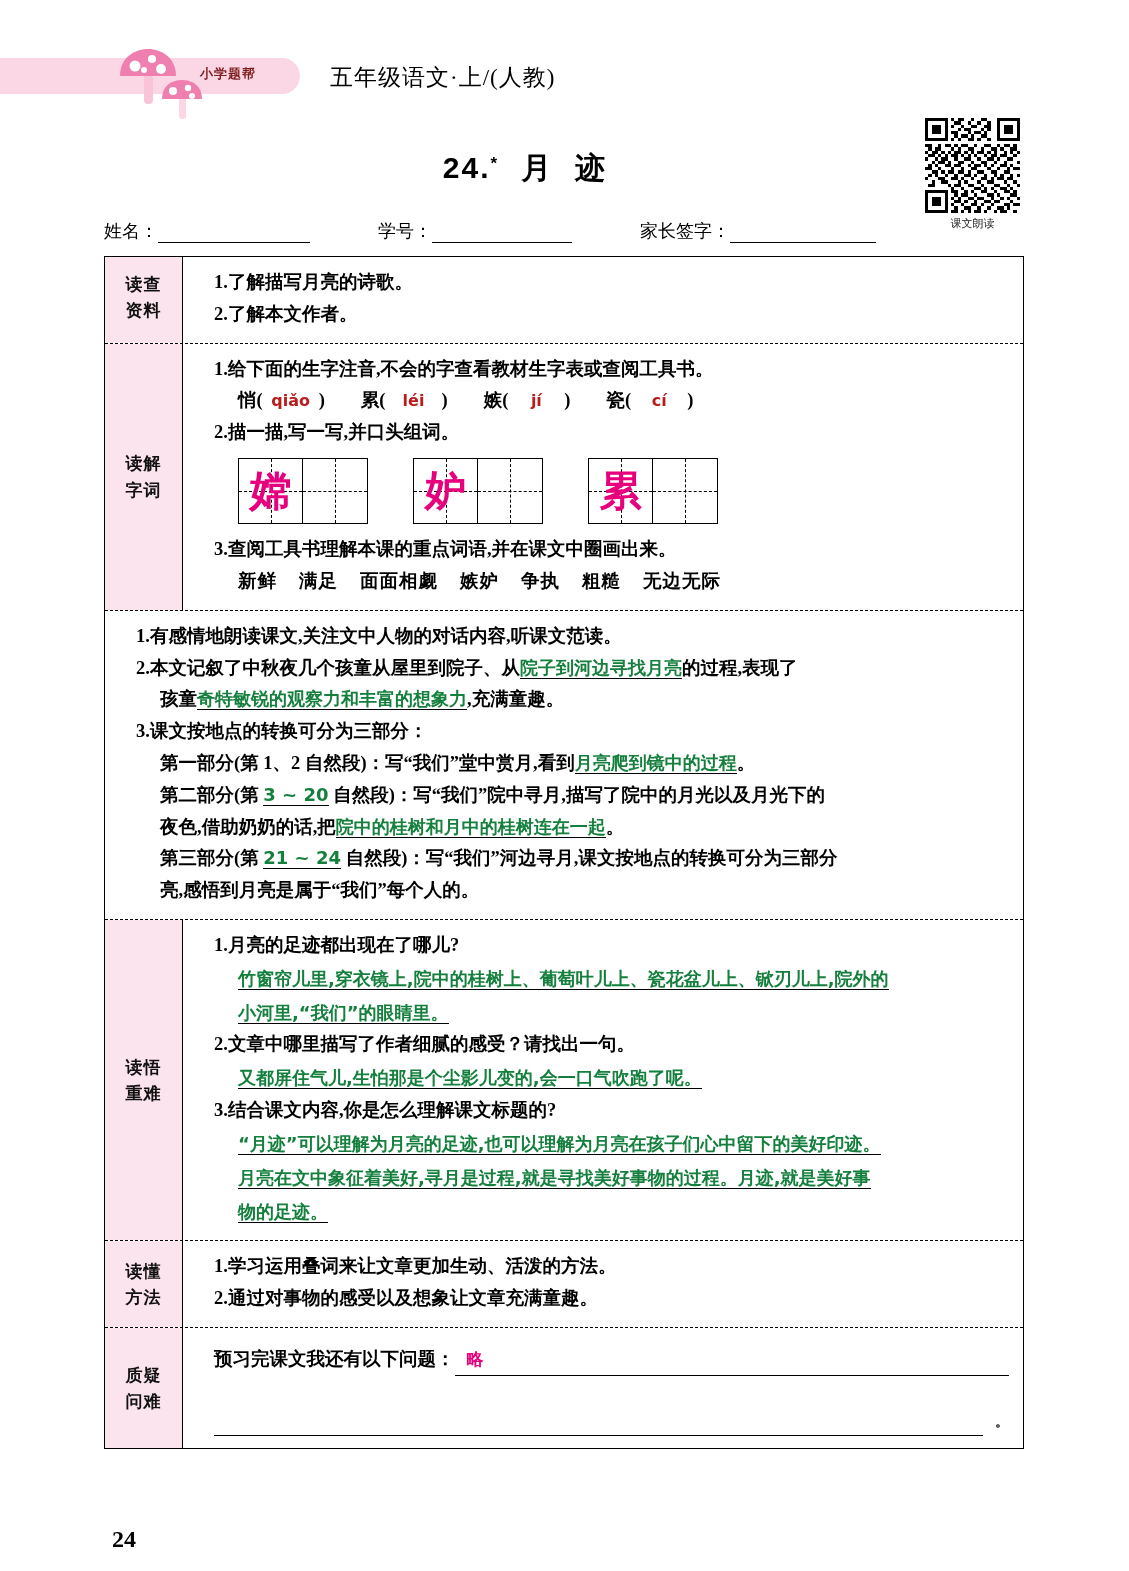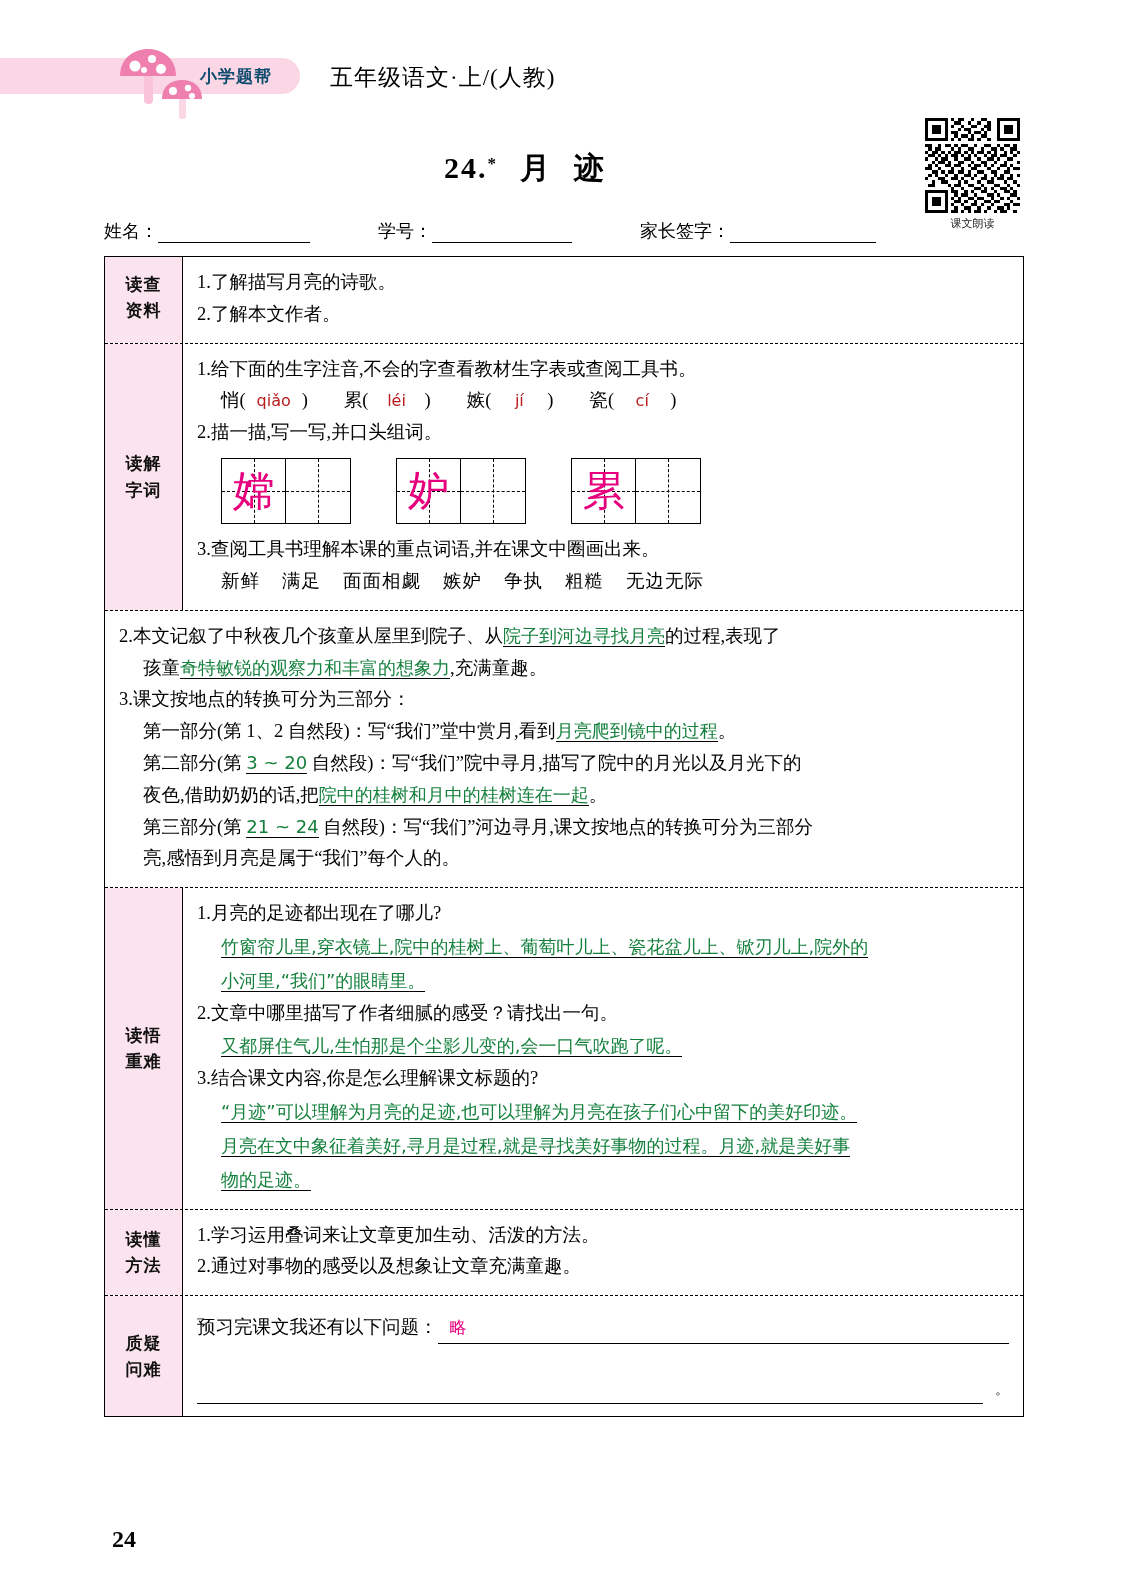--- a/index.html
+++ b/index.html
@@ -26,23 +26,23 @@
   .brand-pill {
     position: absolute;
     left: 0; top: 18px;
     width: 300px; height: 36px;
     background: #fbd7e6;
     border-radius: 0 18px 18px 0;
   }
   .brand-text {
     position: absolute;
     left: 200px; top: 25px;
-    font-size: 17px;
+    font-size: 13px;
     font-weight: bold;
-    color: #0c4a6e;
+    color: #7f1d1d;
     letter-spacing: 1px;
     font-family: "DejaVu Sans", sans-serif;
     text-align: right;
   }
   .mushroom-big {
     position: absolute;
     left: 118px; top: 8px;
     width: 60px; height: 58px;
   }
   .mushroom-small {
@@ -60,21 +60,21 @@
 
   
   .lesson-title {
     position: absolute;
     left: 0; top: 148px;
     width: 1050px;
     text-align: center;
     font-size: 30px;
     font-weight: bold;
     letter-spacing: 2px;
-    font-family: Liberation Serif, serif;
+    font-family: Liberation Sans, sans-serif;
   }
   .lesson-title .star {
     font-size: 17px;
     vertical-align: 9px;
   }
   .lesson-title .gap { display: inline-block; width: 22px; }
 
   
   .qr-wrap {
     position: absolute;
@@ -144,24 +144,25 @@
     font-size: 17px;
     font-weight: bold;
     font-family: "DejaVu Sans", sans-serif;
     letter-spacing: 1px;
     line-height: 1.55;
     color: #111;
   }
   .rowlabel.center { justify-content: center; padding-top: 0; }
   .rowbody {
     flex: 1;
-    padding: 10px 14px 12px 14px;
+    padding: 10px 14px 12px 31px;
     box-sizing: border-box;
     font-size: 18.5px;
     line-height: 1.72;
+    font-weight: bold;
   }
 
   .item { white-space: nowrap; }
   .item-indent { padding-left: 24px; }
   .pink-ul {
     color: #15803d;
     font-family: "DejaVu Sans", sans-serif;
     font-size: 18px;
     border-bottom: 1.3px solid #000;
     margin-top: 38px;
@@ -639,20 +640,21 @@
 
       <div class="item">3.查阅工具书理解本课的重点词语,并在课文中圈画出来。</div>
       <div class="words-line">
         <span>新鲜</span><span>满足</span><span>面面相觑</span><span>嫉妒</span><span>争执</span><span>粗糙</span><span>无边无际</span>
       </div>
     </div>
   </div>
 
   <div class="row">
     <div class="rowbody">
+      <div class="item">1.有感情地朗读课文,关注文中人物的对话内容,听课文范读。</div>
 
       <div>
         <span>2.本文记叙了中秋夜几个孩童从屋里到院子、从</span><span class="pink-ul">院子到河边寻找月亮</span><span>的过程,表现了</span>
       </div>
       <div class="item-indent">
         <span>孩童</span><span class="pink-ul">奇特敏锐的观察力和丰富的想象力</span><span>,充满童趣。</span>
       </div>
 
       <div class="item">3.课文按地点的转换可分为三部分：</div>
 

